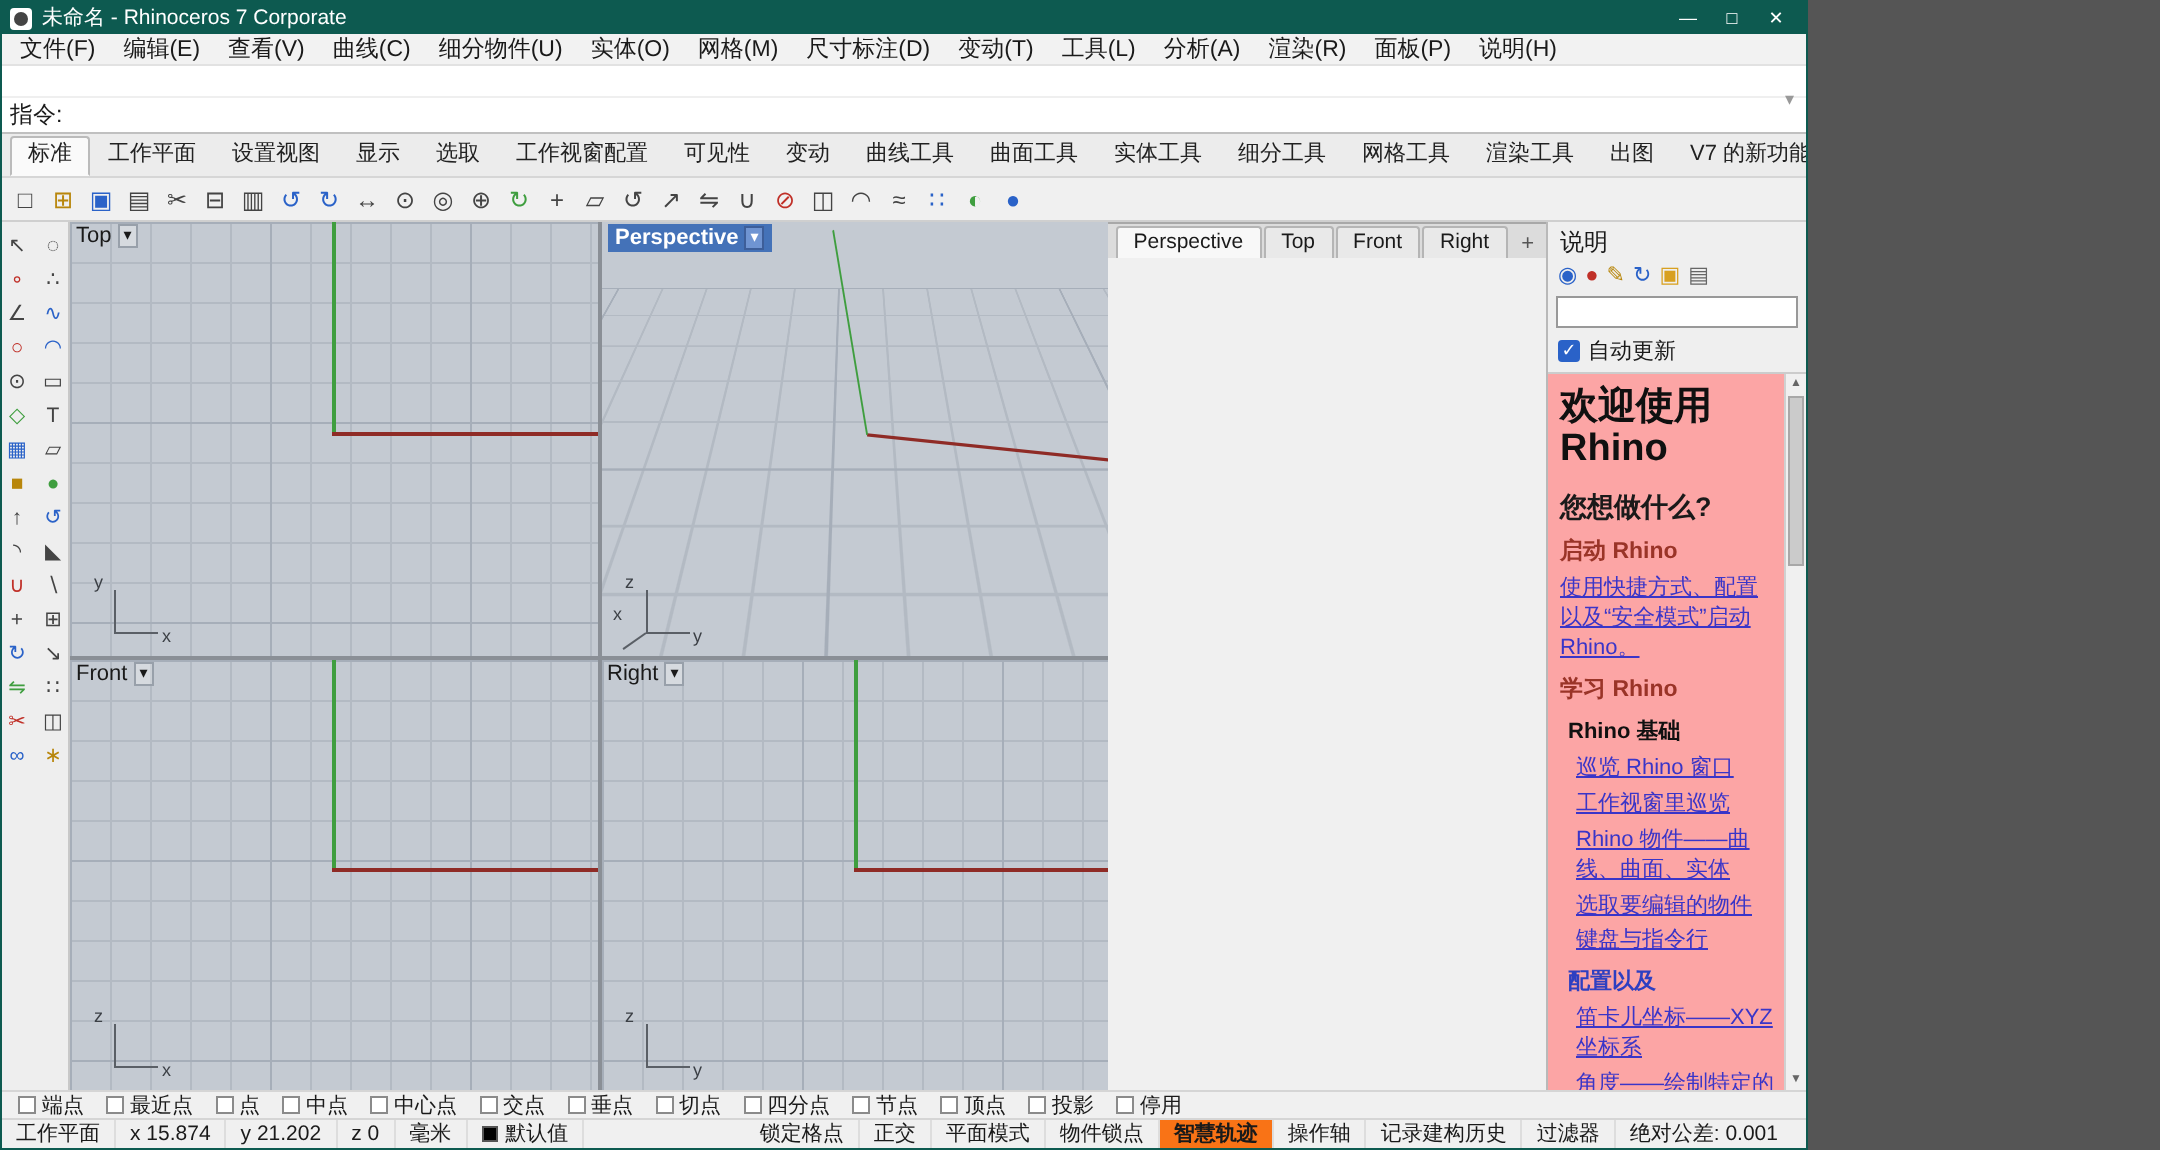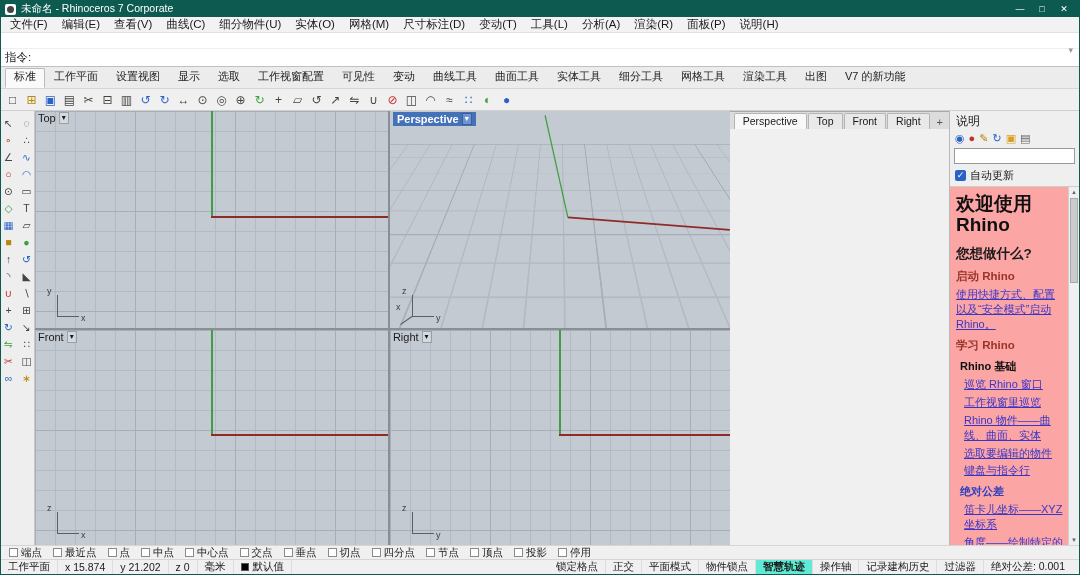--- a/index.html
+++ b/index.html
@@ -1,18 +1,18 @@
 <!DOCTYPE html>
 <html style="--titlebar: #0d5a50; --accent_blue: #4472b8; --axis_red: #8f2b26; --axis_green: #3f9e3f; --link: #3a35c8; --heading_maroon: #9a3428; --modeling_heading_blue: #2e3fc1; --viewport_bg: #c4cad2; --grid_minor: #b3bac3; --grid_major: #a6aeb9;"><head>
 <meta charset="utf-8">
 <style>
   html,body{margin:0;padding:0;background:#555;}
   *{box-sizing:border-box;}
   .window{
-    position:relative;width:1080px;height:575px;overflow:hidden;
+    position:relative;width:904px;height:575px;overflow:hidden;
     border:1px solid var(--titlebar);
     display:flex;flex-direction:column;
     font-family:"Liberation Sans","DejaVu Sans",sans-serif;
     font-size:11px;color:#1a1a1a;background:#f0f0f0;
   }
   
   .titlebar{height:16px;flex:none;background:var(--titlebar);color:#fff;display:flex;align-items:center;padding:0 4px;font-size:10.5px;}
   .app-icon{width:11px;height:11px;background:#fff;border-radius:2px;margin-right:5px;position:relative;}
   .app-icon::after{content:"";position:absolute;inset:2px;background:#444;border-radius:50%;}
   .win-title{white-space:nowrap;}
@@ -94,21 +94,21 @@
   .hp-scrollbar{position:absolute;right:0;top:0;bottom:0;width:11px;background:#f0f0f0;border-left:1px solid #d0d0d0;display:flex;flex-direction:column;align-items:center;font-size:6px;color:#666;padding:1px 0;}
   .sb-thumb{width:8px;height:85px;background:#cbcbcb;border:1px solid #a8a8a8;margin-top:2px;}
   .sb-down{margin-top:auto;}
   
   .osnap-bar{height:14px;flex:none;background:#f0f0f0;border-top:1px solid #d5d5d5;display:flex;align-items:center;gap:11px;padding:0 8px;font-size:10.5px;}
   .osnap-item{display:flex;align-items:center;gap:3px;white-space:nowrap;}
   .cb{width:9px;height:9px;background:#fff;border:1px solid #8a8a8a;flex:none;}
   .statusbar{height:15px;flex:none;background:#f0f0f0;border-top:1px solid #d5d5d5;display:flex;align-items:stretch;font-size:10.5px;}
   .sb-cell{padding:0 7px;border-right:1px solid #dddddd;display:flex;align-items:center;white-space:nowrap;}
   .sb-right{margin-left:auto;display:flex;align-items:stretch;}
-  .sb-toggle.active{font-weight:bold;background:#5eead4;}
+  .sb-toggle.active{font-weight:bold;background:#f97316;}
   .sb-tol{border-right:none;padding-right:14px;text-align:right;}
   .layer-chip{width:8px;height:8px;background:#000;border:1px solid #555;display:inline-block;margin-right:4px;}
   
   .watermark{position:absolute;right:22px;bottom:25px;display:flex;align-items:center;gap:11px;opacity:.82;z-index:40;pointer-events:none;}
   .wm-circle{width:36px;height:36px;border-radius:50%;background:#a6a6a6;position:relative;flex:none;}
   .wm-head{position:absolute;left:50%;top:7px;transform:translateX(-50%);width:10px;height:10px;background:#fff;border-radius:50%;}
   .wm-body{position:absolute;left:50%;bottom:6px;transform:translateX(-50%);width:18px;height:10px;background:#fff;border-radius:9px 9px 2px 2px;}
   .wm-bubble{position:absolute;left:50%;top:50%;transform:translate(-50%,-58%);width:20px;height:15px;background:#fff;border-radius:7px;}
   .wm-bubble::after{content:"";position:absolute;left:3px;bottom:-4px;border:4px solid transparent;border-top-color:#fff;border-left-color:#fff;}
   .wm-text{font-size:25px;font-weight:bold;color:#8f8f8f;letter-spacing:1px;white-space:nowrap;}
@@ -343,21 +343,21 @@
         <div class="hp-question">您想做什么?</div>
         <div class="hp-h-maroon">启动 Rhino</div>
         <a class="hp-link hp-para">使用快捷方式、配置以及“安全模式”启动 Rhino。</a>
         <div class="hp-h-maroon">学习 Rhino</div>
         <div class="hp-h-sub">Rhino 基础</div>
         <a class="hp-link">巡览 Rhino 窗口</a>
           <a class="hp-link">工作视窗里巡览</a>
           <a class="hp-link">Rhino 物件——曲线、曲面、实体</a>
           <a class="hp-link">选取要编辑的物件</a>
           <a class="hp-link">键盘与指令行</a>
-        <div class="hp-h-sub2">绝对公差</div>
+        <div class="hp-h-sub2">配置以及</div>
         <a class="hp-link">笛卡儿坐标——XYZ坐标系</a>
           <a class="hp-link">角度——绘制特定的角度</a>
         <div class="hp-scrollbar">
           <span class="sb-arrow">▲</span>
           <span class="sb-thumb"></span>
           <span class="sb-arrow sb-down">▼</span>
         </div>
       </div>
     </div>
   </div>

